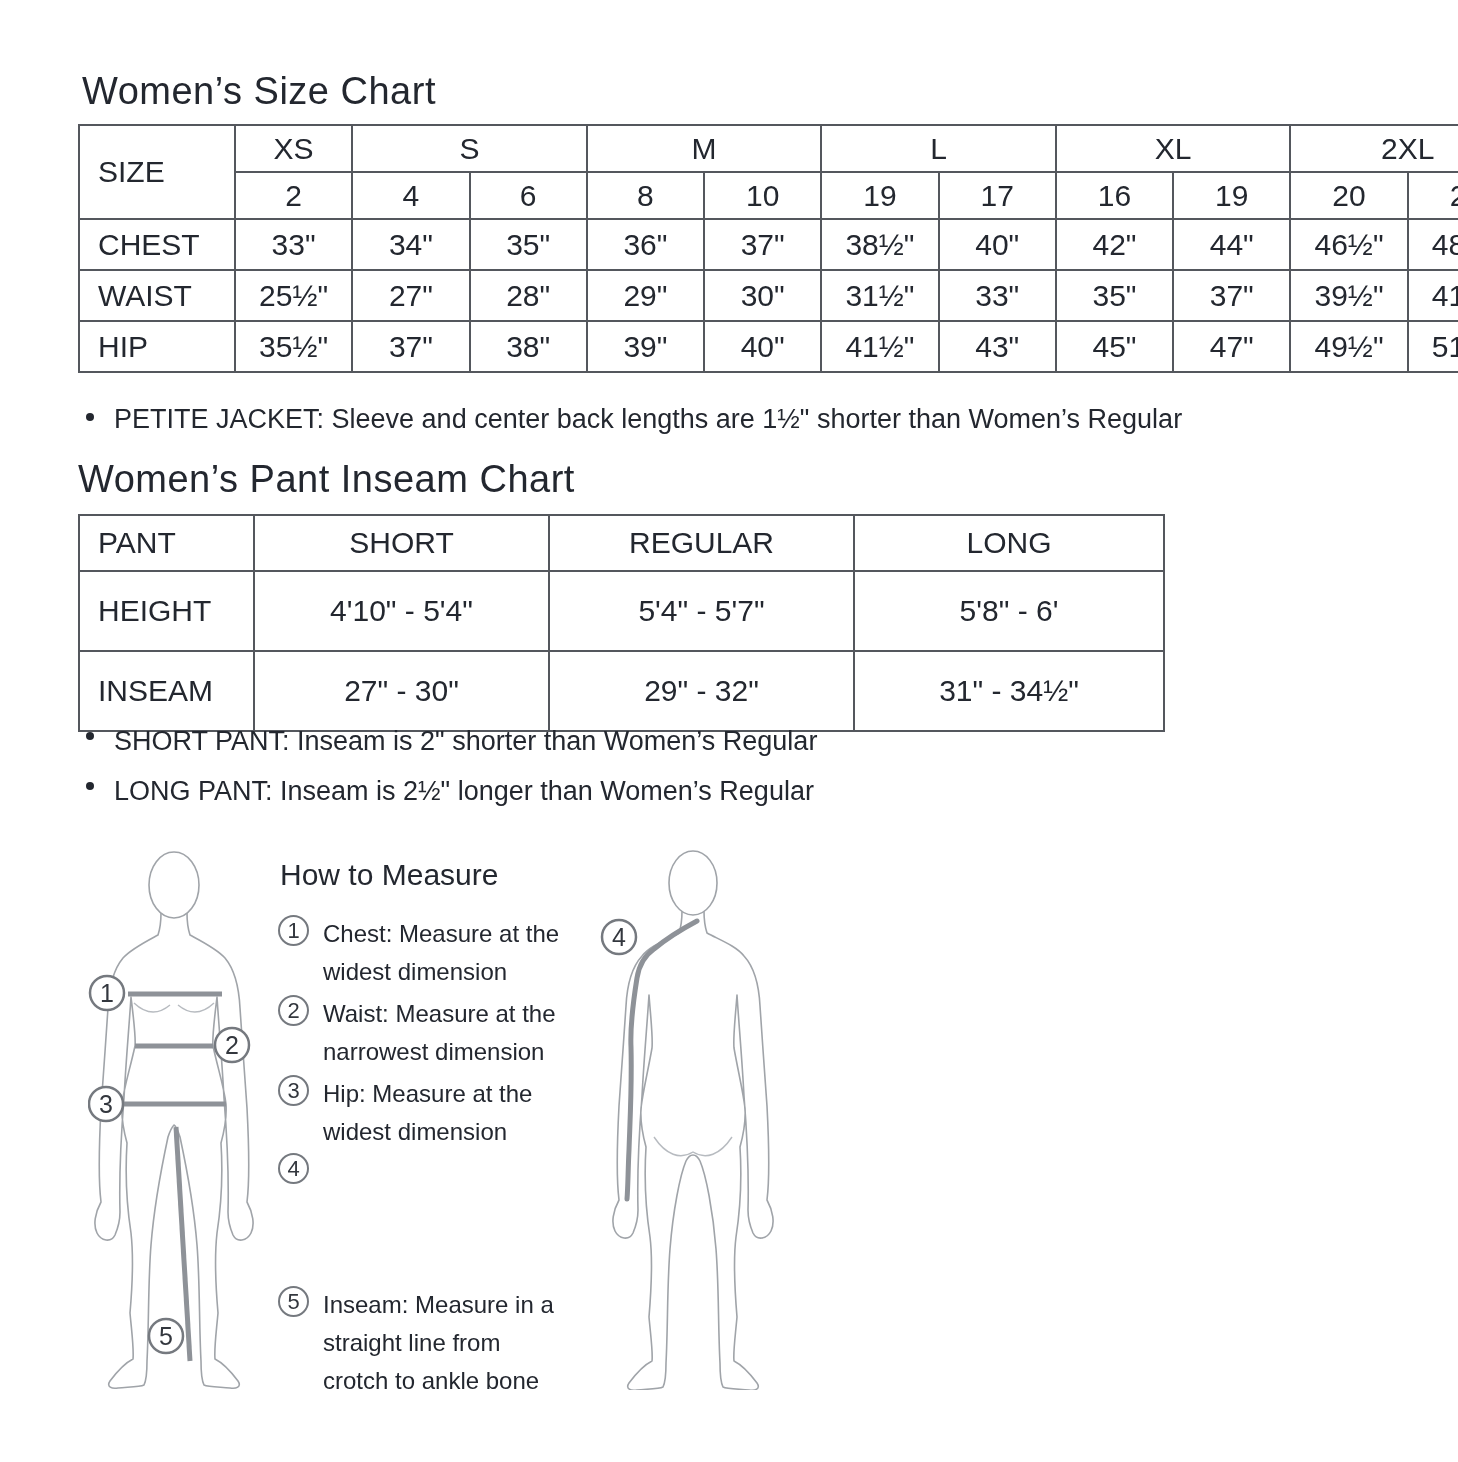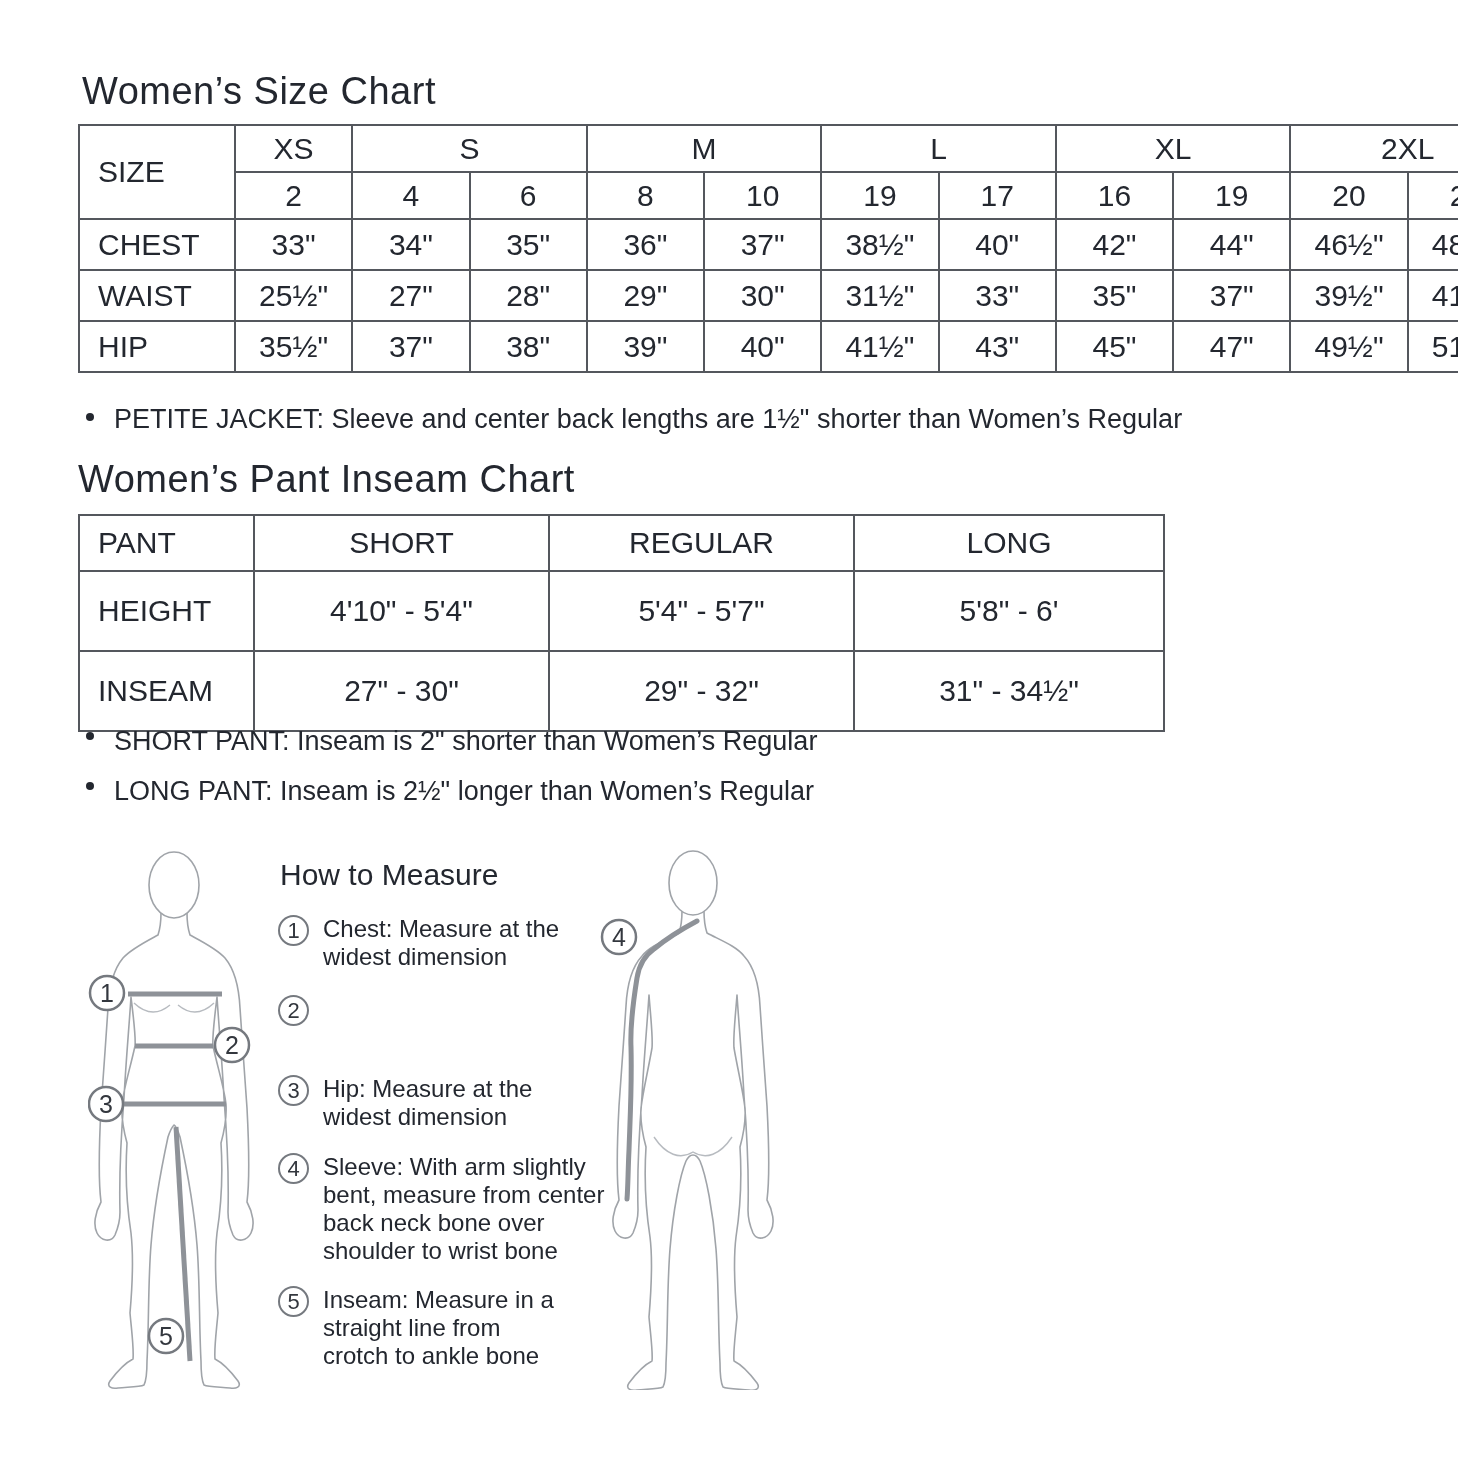--- a/index.html
+++ b/index.html
@@ -76,21 +76,21 @@
     border:2px solid var(--cstroke);
     border-radius:50%;
     color:#33373e;
     font-size:22px;
     line-height:27px;
     text-align:center;
   }
   .step-text{
     margin-left:14px;
     font-size:24px;
-    line-height:28px;
+    line-height:38px;
     color:var(--text);
     white-space:pre-line;
     max-width:300px;
   }
   svg{display:block;}
 </style>
 </head>
 <body>
 
 <h1 class="abs doc-title" style="left:82px;top:70px;">Women’s Size Chart</h1>
@@ -293,31 +293,29 @@
   </g>
 </svg>
 
 <div class="abs step" style="left:278px;top:915px;">
   <span class="step-circle">1</span>
   <span class="step-text">Chest: Measure at the
 widest dimension</span>
 </div>
 <div class="abs step" style="left:278px;top:995px;">
   <span class="step-circle">2</span>
+  <span class="step-text">Waist: Measure at the
+narrowest dimension</span>
 </div>
 <div class="abs step" style="left:278px;top:1075px;">
   <span class="step-circle">3</span>
   <span class="step-text">Hip: Measure at the
 widest dimension</span>
 </div>
 <div class="abs step" style="left:278px;top:1153px;">
   <span class="step-circle">4</span>
-  <span class="step-text">Sleeve: With arm slightly
-bent, measure from center
-back neck bone over
-shoulder to wrist bone</span>
 </div>
 <div class="abs step" style="left:278px;top:1286px;">
   <span class="step-circle">5</span>
   <span class="step-text">Inseam: Measure in a
 straight line from
 crotch to ankle bone</span>
 </div>
 
 </body></html>

